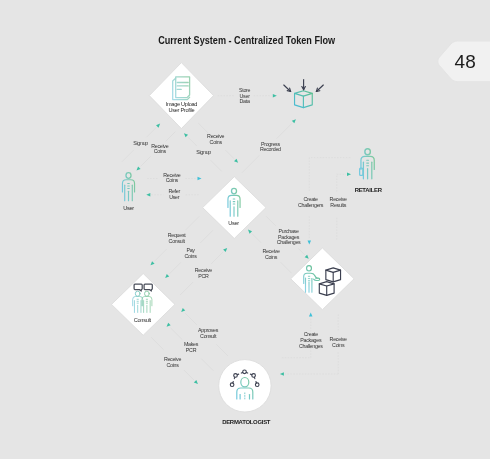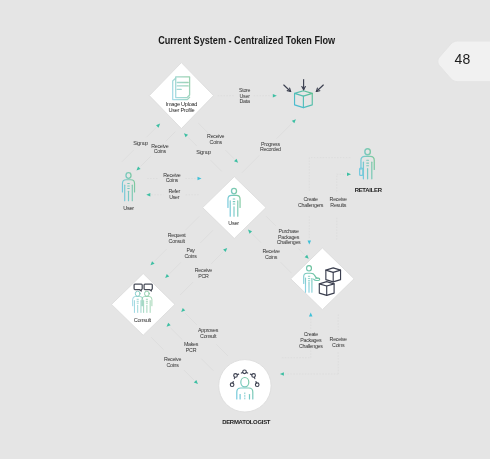--- a/index.html
+++ b/index.html
@@ -2,21 +2,21 @@
 <html><head>
 <meta charset="utf-8">
 <style>
   html,body{margin:0;padding:0;background:#fff;}
   body{width:490px;height:459px;overflow:hidden;font-family:"Liberation Sans",sans-serif;}
   #stage{position:relative;width:490px;height:459px;background:#e5e5e5;}
   #title{position:absolute;left:2px;top:34px;width:490px;text-align:center;font-size:11.4px;font-weight:bold;color:#1a1a1a;}
   #title span{display:inline-block;transform:scaleX(0.80);transform-origin:center;}
   #badge{position:absolute;left:436px;top:40px;width:56px;height:45px;}
   #badge svg{position:absolute;left:0;top:0;}
-  #badge span{position:absolute;left:18.6px;top:11.2px;font-size:14px;color:#1c1c1c;letter-spacing:0.1px;}
+  #badge span{position:absolute;left:18.6px;top:11.2px;font-size:19px;color:#1c1c1c;letter-spacing:0.1px;}
   svg#diagram{position:absolute;left:0;top:0;}
   svg text{font-family:"Liberation Sans",sans-serif;}
   .lbl{font-size:5.3px;fill:#333;text-anchor:middle;letter-spacing:-0.28px;}
   .nlbl{font-size:5.6px;fill:#2b2b2b;text-anchor:middle;letter-spacing:-0.28px;}
   .caps{font-size:5.95px;font-weight:bold;fill:#1c1c1c;text-anchor:middle;letter-spacing:-0.27px;}
 </style>
 </head>
 <body>
 
 <div id="stage">

